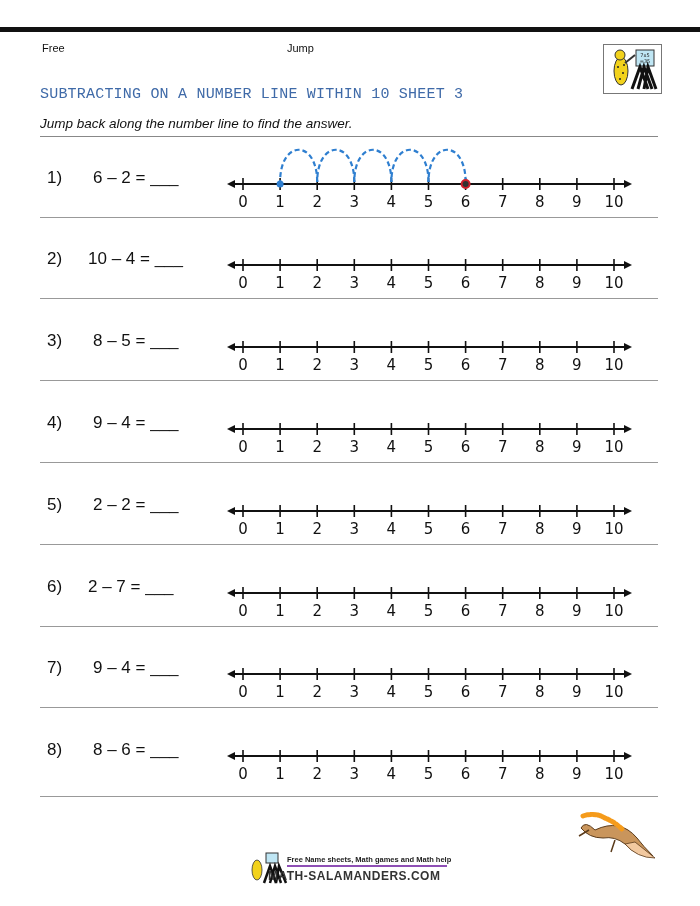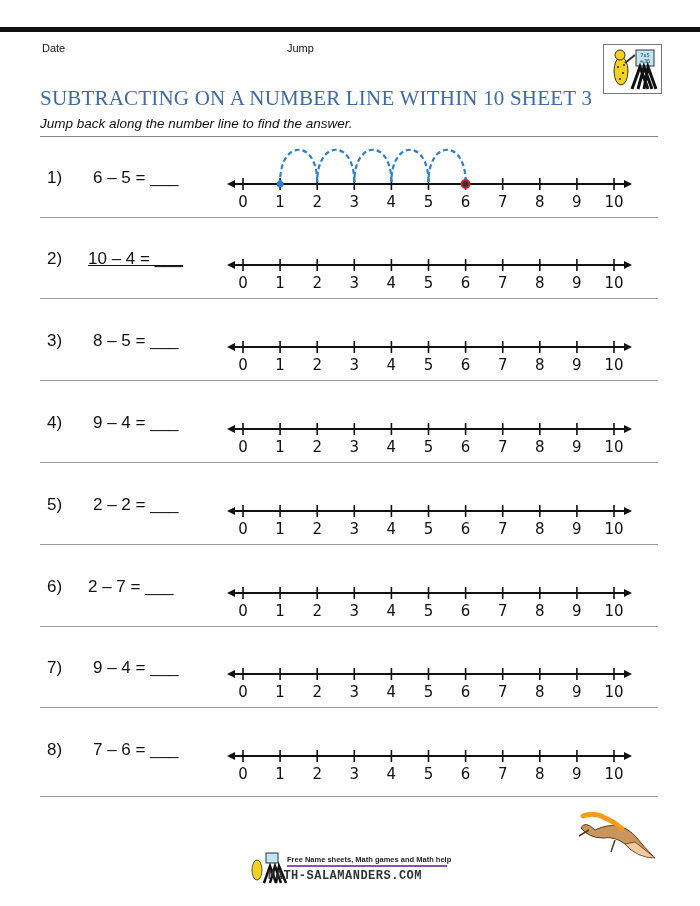--- a/index.html
+++ b/index.html
@@ -1,37 +1,37 @@
 <!DOCTYPE html>
 <html><head>
 <meta charset="utf-8">
 <style>
   html, body { margin: 0; padding: 0; background: #ffffff; }
   body { width: 700px; height: 906px; position: relative; overflow: hidden; font-family: "Liberation Sans", sans-serif; color: #111; }
   .top-rule { position: absolute; left: 0; top: 27px; width: 700px; height: 5px; background: #111; }
   .field-label { position: absolute; top: 42px; font-size: 11px; color: #111; }
   .logo-box { position: absolute; left: 603px; top: 44px; width: 57px; height: 48px; border: 1px solid #777; background: #fff; }
-  .title { position: absolute; left: 40px; top: 86px; font-family: Liberation Serif, serif; font-size: 21px; color: #3f6aa8; letter-spacing: 0.2px; white-space: nowrap; }
+  .title { position: absolute; left: 40px; top: 86px; font-family: Liberation Mono, monospace; font-size: 15px; color: #3f6aa8; letter-spacing: 0.2px; white-space: nowrap; }
   .subtitle { position: absolute; left: 40px; top: 116px; font-size: 13.5px; font-style: italic; color: #111; white-space: nowrap; }
   .head-rule { position: absolute; left: 40px; top: 136px; width: 618px; height: 1px; background: #888; }
   .qnum { position: absolute; left: 47px; font-size: 17px; color: #111; }
   .qexpr { position: absolute; font-size: 17px; color: #111; white-space: nowrap; }
   .divider { position: absolute; left: 40px; width: 618px; height: 1px; background: #999; }
   .nl { position: absolute; left: 225px; }
   .nl-label { position: absolute; top: 0; width: 20px; margin-left: -10px; text-align: center; font-size: 15px; color: #111; font-family: "DejaVu Sans", sans-serif; }
   .footer-text { position: absolute; left: 287px; top: 855px; font-size: 7.5px; font-weight: bold; color: #222; white-space: nowrap; }
   .footer-rule { position: absolute; left: 287px; top: 865px; width: 160px; height: 2px; background: #8e4fb5; }
-  .footer-site { position: absolute; left: 268px; top: 869px; font-size: 12px; font-weight: bold; letter-spacing: 0.5px; color: #333; white-space: nowrap; font-family: Liberation Mono, monospace; }
+  .footer-site { position: absolute; left: 268px; top: 869px; font-size: 12px; font-weight: bold; letter-spacing: 0.5px; color: #333; white-space: nowrap; font-family: Liberation Sans, sans-serif; }
 </style>
 </head>
 <body>
 
 <div class="top-rule"></div>
 
-<div class="field-label" style="left:42px">Date</div>
+<div class="field-label" style="left:42px">Free</div>
 <div class="field-label" style="left:287px">Jump</div>
 
 <div class="logo-box">
   <svg width="57" height="48" viewBox="0 0 57 48">
     <rect x="32" y="5" width="18" height="16" fill="#bfe6f4" stroke="#333" stroke-width="1"></rect>
     <text x="41" y="12" font-size="5" text-anchor="middle" fill="#222" font-family="DejaVu Sans, sans-serif">7x5</text>
     <text x="41" y="18" font-size="5" text-anchor="middle" fill="#222" font-family="DejaVu Sans, sans-serif">=35</text>
     <path d="M28 44 L36 22 L44 44 M34 44 L40 22 L48 44 M40 44 L44 22 L52 44" stroke="#111" stroke-width="3" fill="none"></path>
     <ellipse cx="17" cy="26" rx="7" ry="14" fill="#f2d21c" stroke="#333" stroke-width="1"></ellipse>
     <circle cx="16" cy="10" r="5" fill="#f2d21c" stroke="#333" stroke-width="1"></circle>
@@ -42,21 +42,21 @@
     <line x1="21" y1="18" x2="31" y2="10" stroke="#333" stroke-width="2"></line>
   </svg>
 </div>
 
 <div class="title">SUBTRACTING ON A NUMBER LINE WITHIN 10 SHEET 3</div>
 <div class="subtitle">Jump back along the number line to find the answer.</div>
 <div class="head-rule"></div>
 
 <div id="rows">
     <div class="qnum" style="top: 168px;">1)</div>
-    <div class="qexpr" style="left: 93px; top: 168px;">6 – 5 = ___</div>
+    <div class="qexpr" style="left: 93px; top: 168px;">6 – 2 = ___</div>
     <svg width="420" height="60" style="position: absolute; left: 225px; top: 144px;">
       <line x1="6" y1="40" x2="404" y2="40" stroke="#111" stroke-width="2"></line>
       <path d="M2 40 L10 36 L10 44 Z" fill="#111"></path>
       <path d="M407 40 L399 36 L399 44 Z" fill="#111"></path>
       <line x1="18" y1="34" x2="18" y2="46" stroke="#111" stroke-width="1.6"></line>
       <line x1="55.1" y1="34" x2="55.1" y2="46" stroke="#111" stroke-width="1.6"></line>
       <line x1="92.2" y1="34" x2="92.2" y2="46" stroke="#111" stroke-width="1.6"></line>
       <line x1="129.3" y1="34" x2="129.3" y2="46" stroke="#111" stroke-width="1.6"></line>
       <line x1="166.4" y1="34" x2="166.4" y2="46" stroke="#111" stroke-width="1.6"></line>
       <line x1="203.5" y1="34" x2="203.5" y2="46" stroke="#111" stroke-width="1.6"></line>
@@ -81,21 +81,21 @@
       <div class="nl-label" style="left: 166.4px;">4</div>
       <div class="nl-label" style="left: 203.5px;">5</div>
       <div class="nl-label" style="left: 240.6px;">6</div>
       <div class="nl-label" style="left: 277.7px;">7</div>
       <div class="nl-label" style="left: 314.8px;">8</div>
       <div class="nl-label" style="left: 351.9px;">9</div>
       <div class="nl-label" style="left: 389px;">10</div>
     </div>
     <div class="divider" style="top: 217px;"></div>
     <div class="qnum" style="top: 249px;">2)</div>
-    <div class="qexpr" style="left: 88px; top: 249px; text-decoration: underline;">10 – 4 = ___</div>
+    <div class="qexpr" style="left: 88px; top: 249px;">10 – 4 = ___</div>
     <svg width="420" height="60" style="position: absolute; left: 225px; top: 225px;">
       <line x1="6" y1="40" x2="404" y2="40" stroke="#111" stroke-width="2"></line>
       <path d="M2 40 L10 36 L10 44 Z" fill="#111"></path>
       <path d="M407 40 L399 36 L399 44 Z" fill="#111"></path>
       <line x1="18" y1="34" x2="18" y2="46" stroke="#111" stroke-width="1.6"></line>
       <line x1="55.1" y1="34" x2="55.1" y2="46" stroke="#111" stroke-width="1.6"></line>
       <line x1="92.2" y1="34" x2="92.2" y2="46" stroke="#111" stroke-width="1.6"></line>
       <line x1="129.3" y1="34" x2="129.3" y2="46" stroke="#111" stroke-width="1.6"></line>
       <line x1="166.4" y1="34" x2="166.4" y2="46" stroke="#111" stroke-width="1.6"></line>
       <line x1="203.5" y1="34" x2="203.5" y2="46" stroke="#111" stroke-width="1.6"></line>
@@ -273,21 +273,21 @@
       <div class="nl-label" style="left: 166.4px;">4</div>
       <div class="nl-label" style="left: 203.5px;">5</div>
       <div class="nl-label" style="left: 240.6px;">6</div>
       <div class="nl-label" style="left: 277.7px;">7</div>
       <div class="nl-label" style="left: 314.8px;">8</div>
       <div class="nl-label" style="left: 351.9px;">9</div>
       <div class="nl-label" style="left: 389px;">10</div>
     </div>
     <div class="divider" style="top: 707px;"></div>
     <div class="qnum" style="top: 740px;">8)</div>
-    <div class="qexpr" style="left: 93px; top: 740px;">7 – 6 = ___</div>
+    <div class="qexpr" style="left: 93px; top: 740px;">8 – 6 = ___</div>
     <svg width="420" height="60" style="position: absolute; left: 225px; top: 716px;">
       <line x1="6" y1="40" x2="404" y2="40" stroke="#111" stroke-width="2"></line>
       <path d="M2 40 L10 36 L10 44 Z" fill="#111"></path>
       <path d="M407 40 L399 36 L399 44 Z" fill="#111"></path>
       <line x1="18" y1="34" x2="18" y2="46" stroke="#111" stroke-width="1.6"></line>
       <line x1="55.1" y1="34" x2="55.1" y2="46" stroke="#111" stroke-width="1.6"></line>
       <line x1="92.2" y1="34" x2="92.2" y2="46" stroke="#111" stroke-width="1.6"></line>
       <line x1="129.3" y1="34" x2="129.3" y2="46" stroke="#111" stroke-width="1.6"></line>
       <line x1="166.4" y1="34" x2="166.4" y2="46" stroke="#111" stroke-width="1.6"></line>
       <line x1="203.5" y1="34" x2="203.5" y2="46" stroke="#111" stroke-width="1.6"></line>

